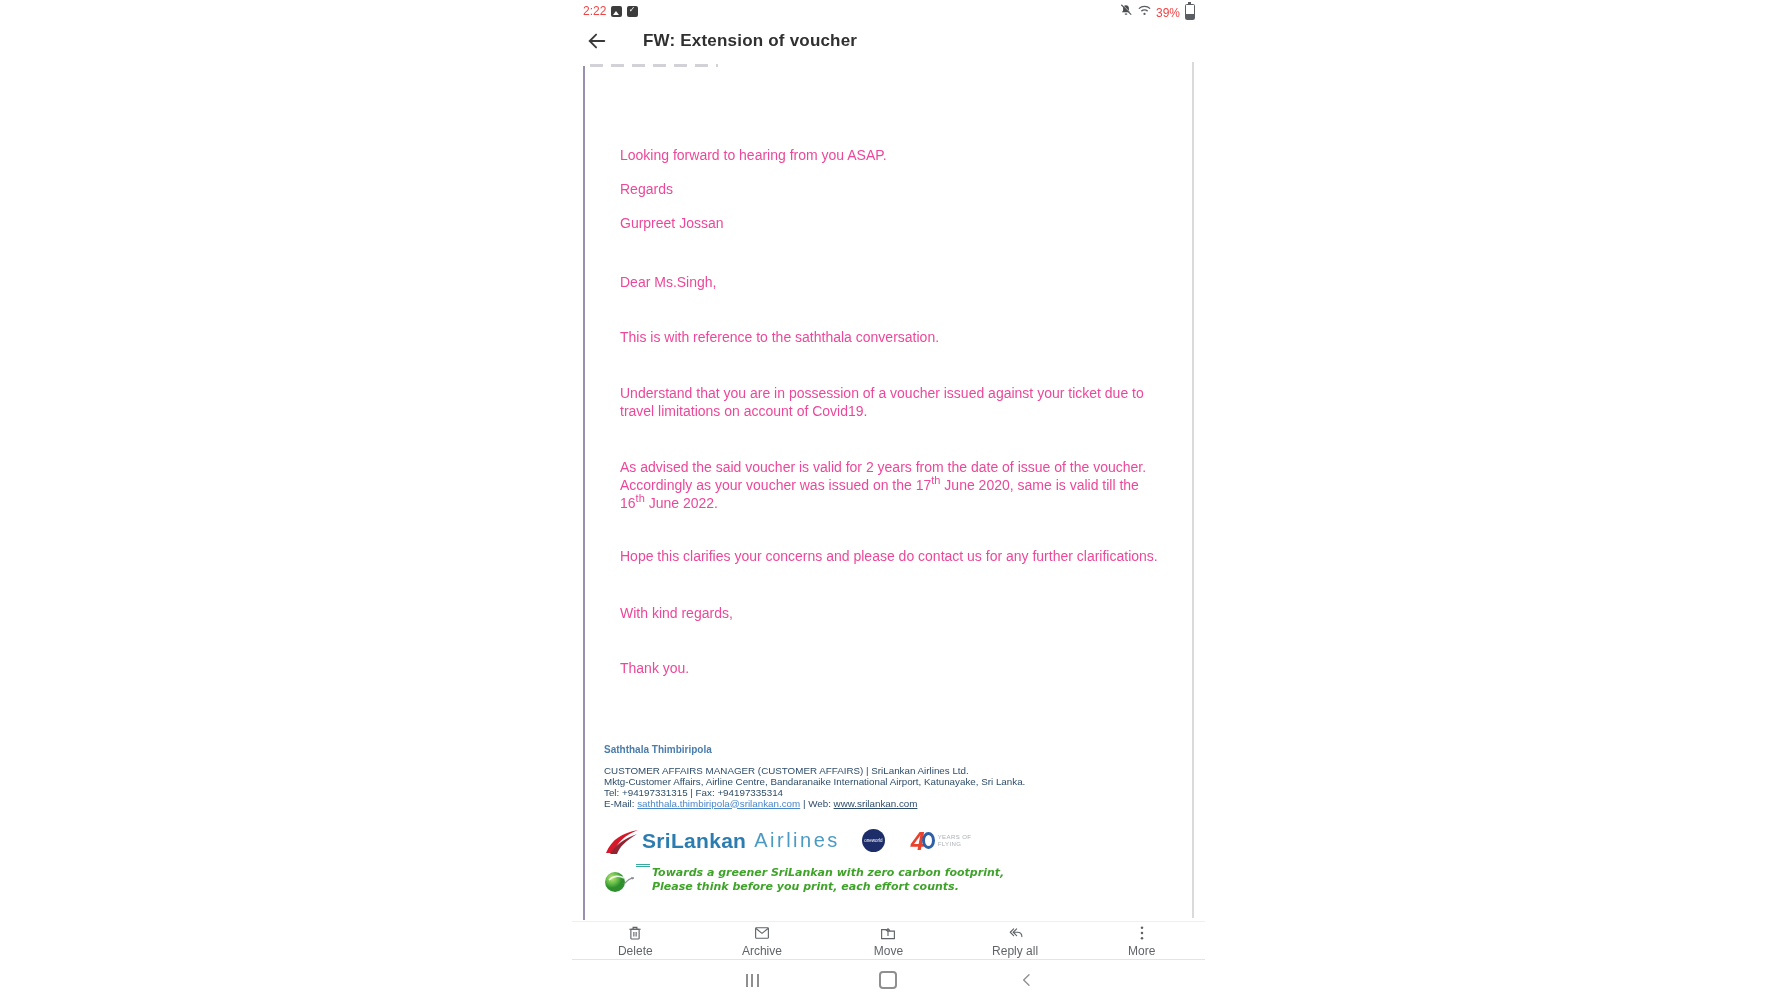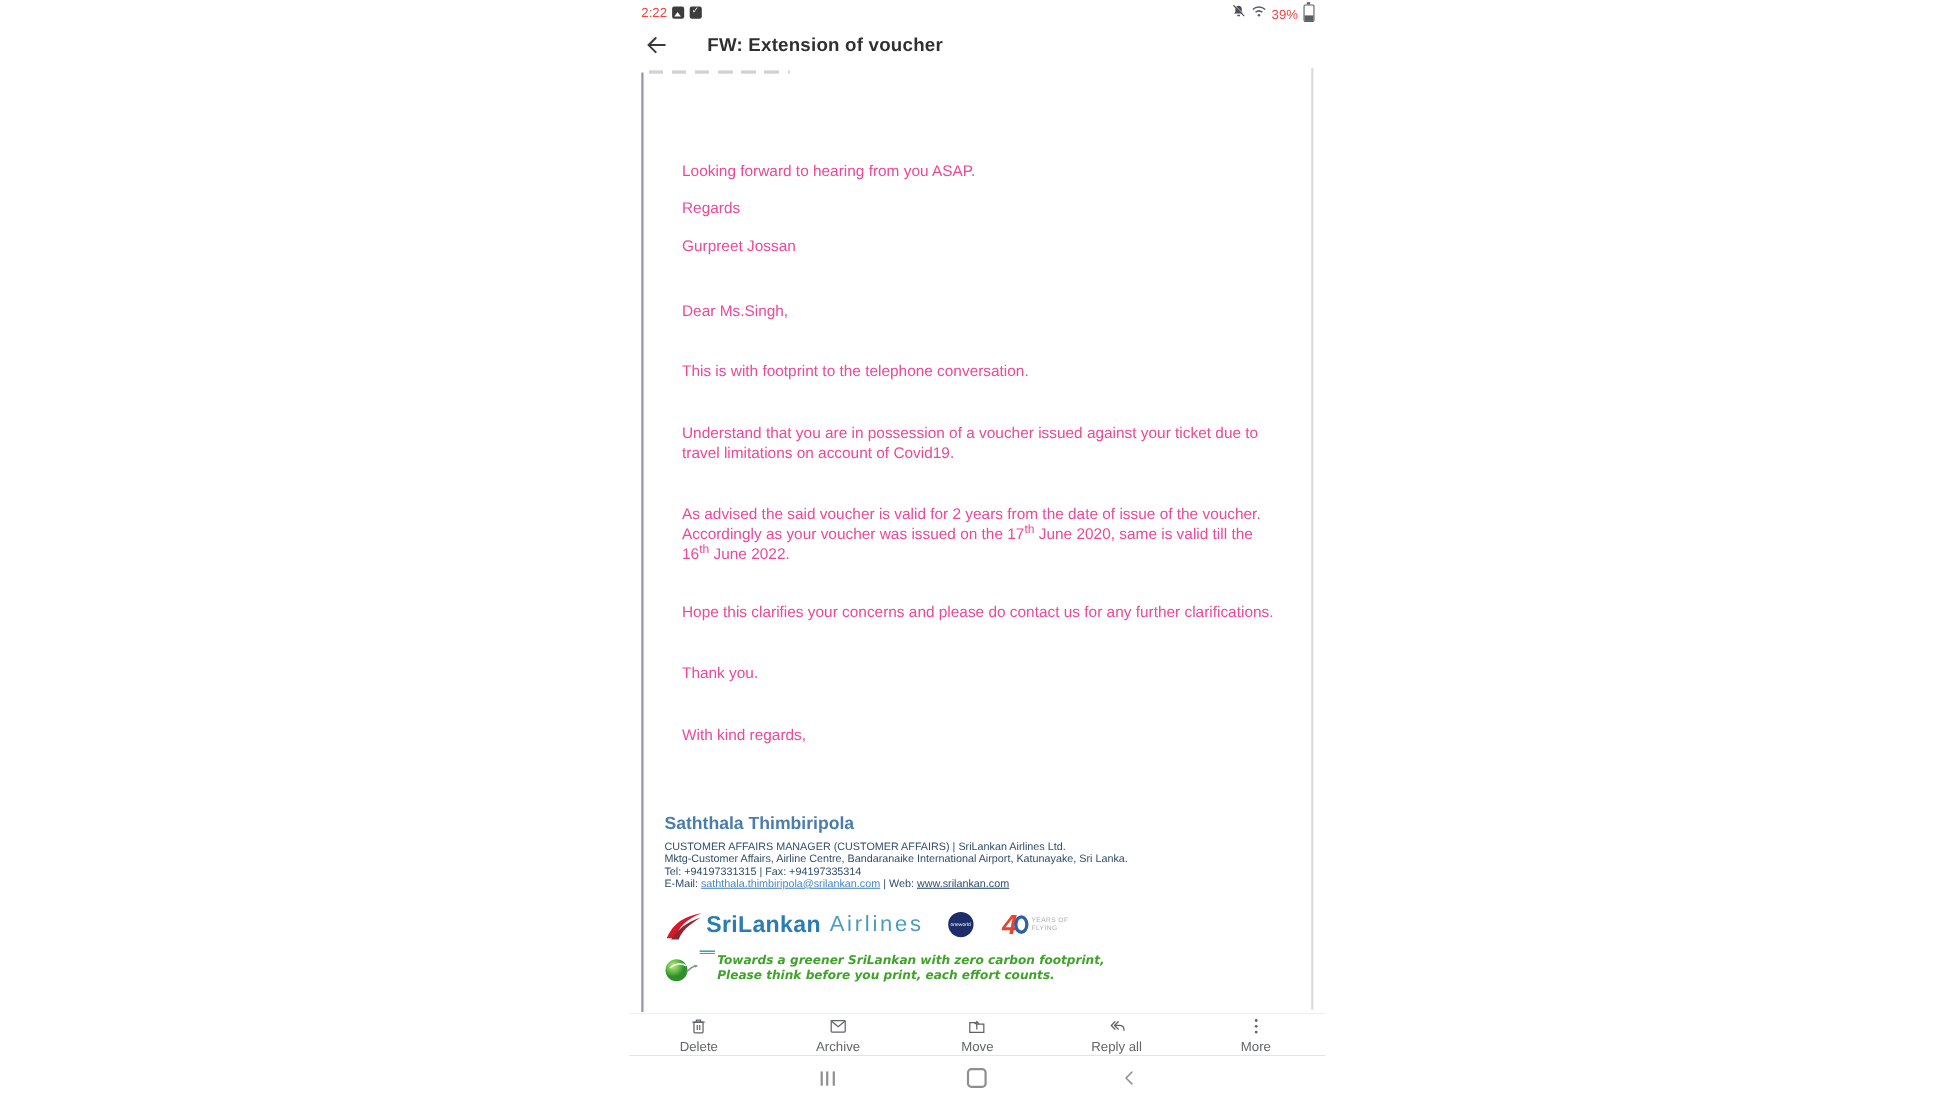--- a/index.html
+++ b/index.html
@@ -22,21 +22,21 @@
   .backbtn{width:24px;height:24px;display:flex;align-items:center;justify-content:center;cursor:pointer;}
   .apptitle{margin-left:34px;font-size:17px;font-weight:700;color:#303030;letter-spacing:.2px;}
 
   
   .quotebar{position:absolute;left:11px;top:66px;width:2px;height:854px;background:#9a8fae;}
   .scrollline{position:absolute;left:620px;top:62px;width:2px;height:856px;background:#dadada;}
   .content{position:absolute;top:62px;left:0;width:633px;height:858px;overflow:hidden;box-sizing:border-box;padding:0 23px 0 32px;}
   .remnant{position:absolute;top:2px;left:18px;width:128px;height:3px;background:repeating-linear-gradient(90deg,#c6c6cd 0 13px,transparent 13px 21px);opacity:.8;}
   .p{font-size:14px;line-height:18px;color:#ec4899;margin:16px;}
   .p sup{font-size:11px;line-height:0;}
-  .signame{font-size:16px;font-weight:700;color:#4a7dab;margin:65px 0 0 0;line-height:16px;}
+  .signame{font-size:10px;font-weight:700;color:#4a7dab;margin:65px 0 0 0;line-height:16px;}
   .sigblock{margin-top:8px;font-size:9.8px;line-height:10.9px;color:#2e4d6b;}
   .siglink{color:#4a86c8;text-decoration:underline;cursor:pointer;}
   .sigweb{color:#2e4d6b;text-decoration:underline;cursor:pointer;}
 
   
   .logorow{margin-top:13px;height:36px;display:flex;align-items:center;}
   .brandword1{font-size:21px;font-weight:700;color:#2b7db0;letter-spacing:.3px;margin-left:2px;}
   .brandword2{font-size:20px;color:#4b9ac4;letter-spacing:2.5px;margin-left:8px;font-weight:400;text-align:center;}
   .oneworld{width:23px;height:23px;border-radius:50%;background:#1d2d69;color:#fff;font-size:4.5px;display:flex;align-items:center;justify-content:center;margin-left:22px;}
   .anniv{display:flex;align-items:center;margin-left:26px;}
@@ -109,26 +109,26 @@
   <div class="quotebar"></div>
   <div class="scrollline"></div>
 
   <div class="content">
     <div class="remnant"></div>
 
     <p class="p" style="margin-top:84px">Looking forward to hearing from you ASAP.</p>
     <p class="p" style="margin-top:7px">Regards</p>
     <p class="p" style="margin-top:8px">Gurpreet Jossan</p>
     <p class="p" style="margin-top:41px">Dear Ms.Singh,</p>
-    <p class="p" style="margin-top:37px">This is with footprint to the telephone conversation.</p>
+    <p class="p" style="margin-top:37px">This is with reference to the saththala conversation.</p>
     <p class="p" style="margin-top:38px">Understand that you are in possession of a voucher issued against your ticket due to travel limitations on account of Covid19.</p>
     <p class="p" style="margin-top:38px"><span>As advised the said voucher is valid for 2 years from the date of issue of the voucher. Accordingly as your voucher was issued on the 17</span><sup>th</sup><span> June 2020, same is valid till the 16</span><sup>th</sup><span> June 2022.</span></p>
     <p class="p" style="margin-top:35px">Hope this clarifies your concerns and please do contact us for any further clarifications.</p>
+    <p class="p" style="margin-top:39px">With kind regards,</p>
     <p class="p" style="margin-top:37px">Thank you.</p>
-    <p class="p" style="margin-top:39px">With kind regards,</p>
 
     <p class="signame">Saththala Thimbiripola</p>
     <div class="sigblock">
       <div>CUSTOMER AFFAIRS MANAGER (CUSTOMER AFFAIRS) | SriLankan Airlines Ltd.</div>
       <div>Mktg-Customer Affairs, Airline Centre, Bandaranaike International Airport, Katunayake, Sri Lanka.</div>
       <div>Tel: +94197331315 |  Fax: +94197335314</div>
       <div><span>E-Mail: </span><span class="siglink">saththala.thimbiripola@srilankan.com</span><span> | Web: </span><span class="sigweb">www.srilankan.com</span></div>
     </div>
 
     <div class="logorow">

